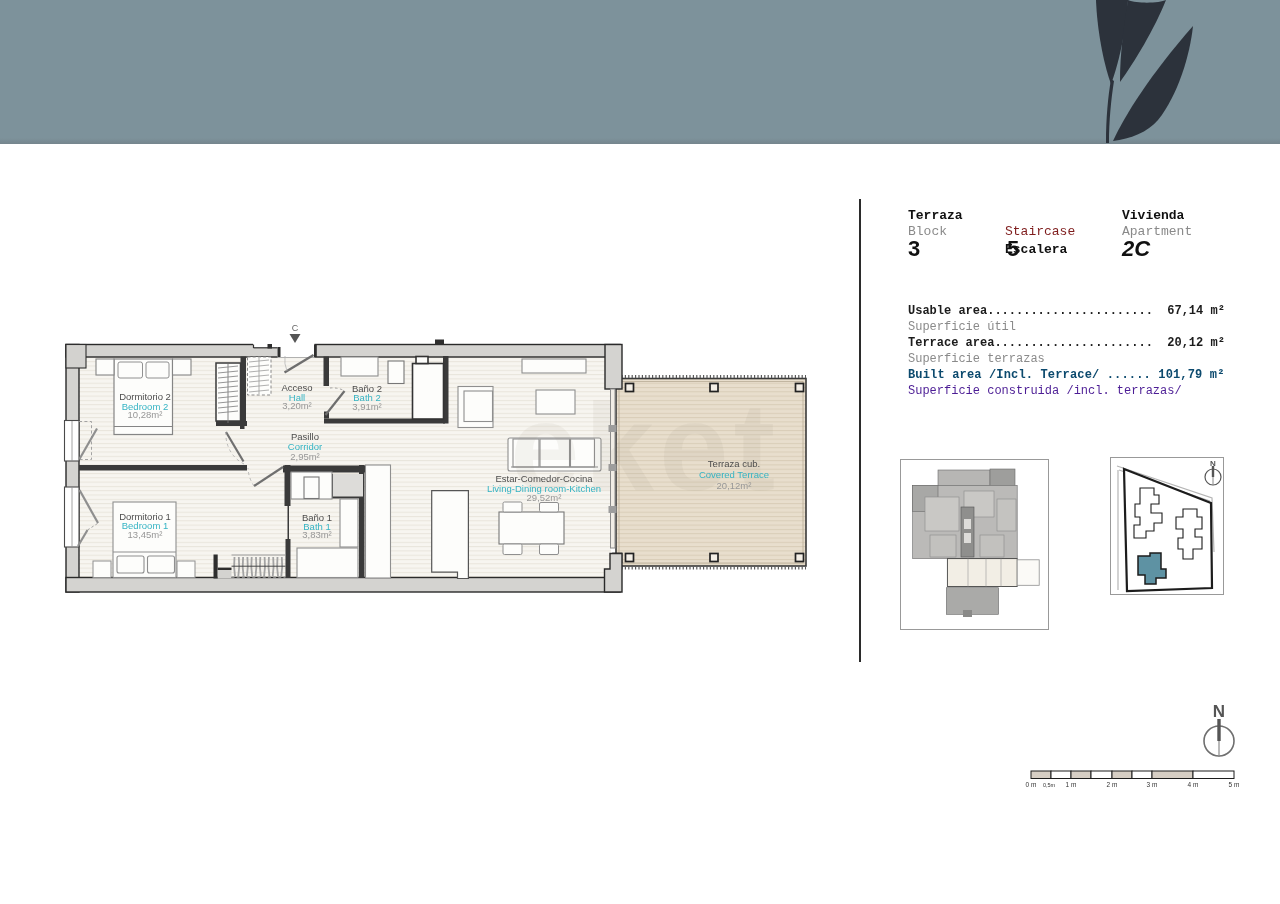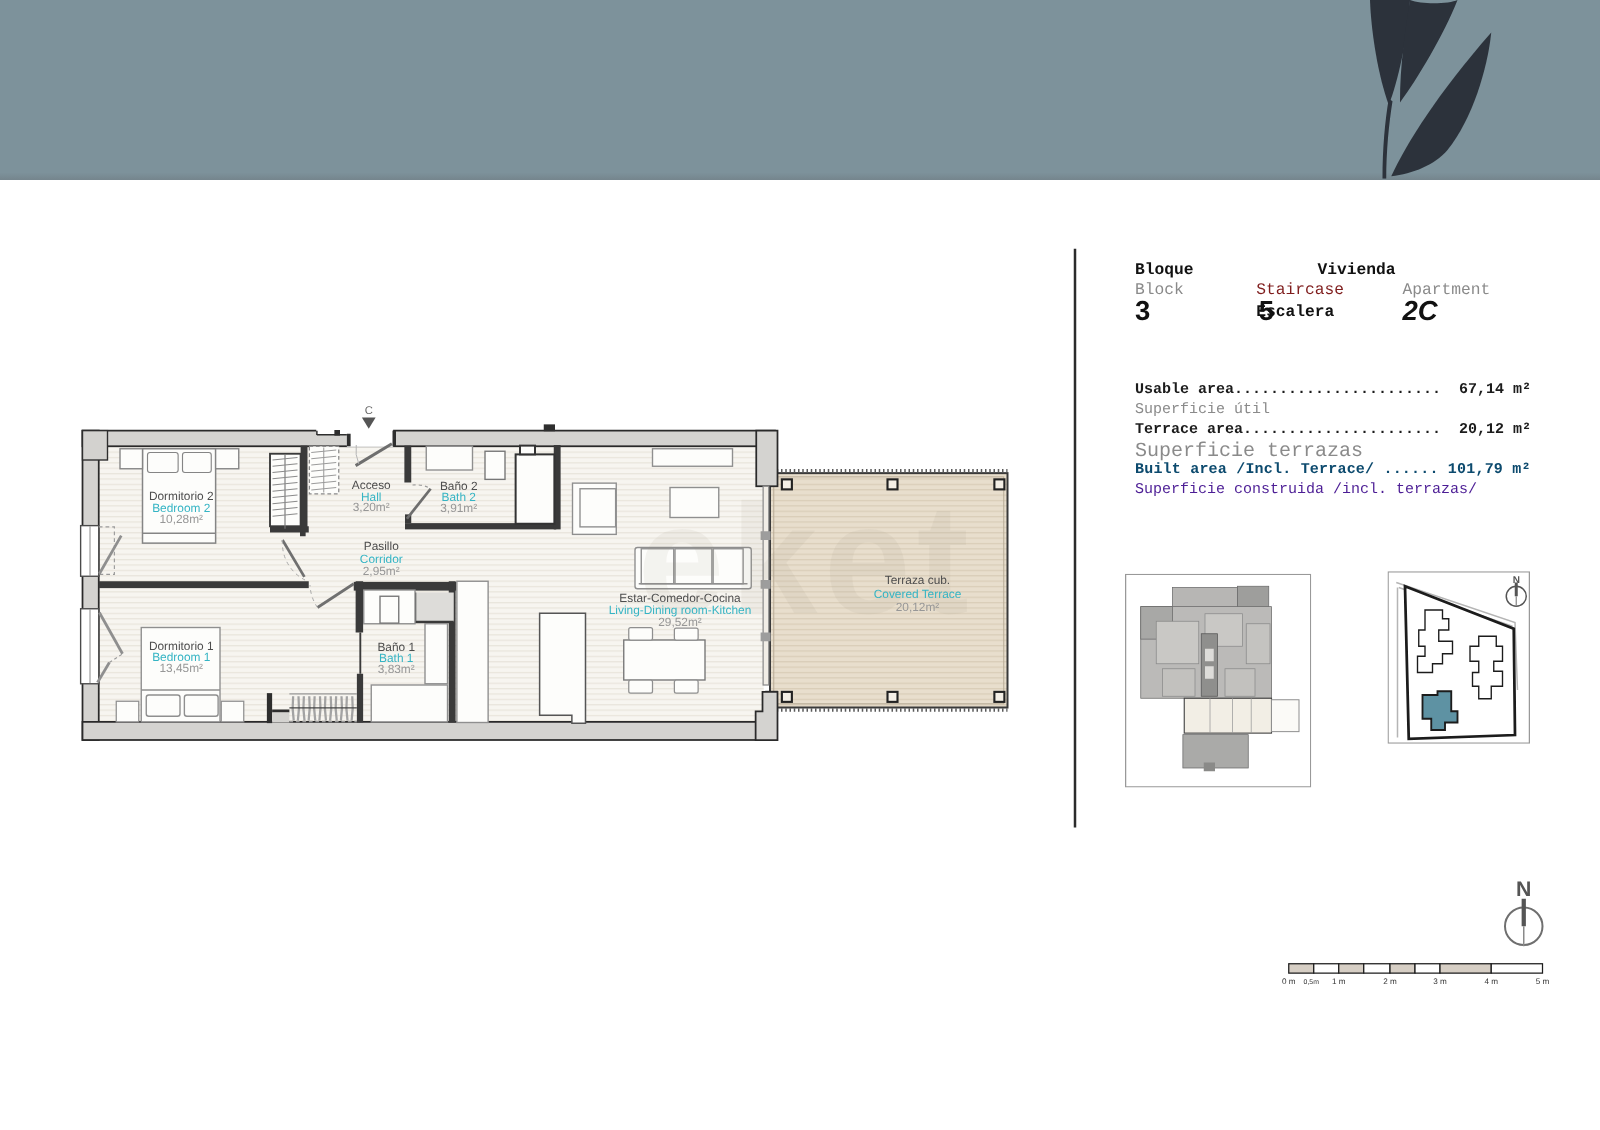--- a/index.html
+++ b/index.html
@@ -346,37 +346,37 @@
 
 <g text-anchor="middle" font-size="9.5">
   <text x="734" y="467" fill="#4d4d4d">Terraza cub.</text>
   <text x="734" y="478" fill="#35b4c4">Covered Terrace</text>
   <text x="734" y="488.5" fill="#979797">20,12m²</text>
 </g>
 </svg>
 
 <div class="abs" style="left:859px;top:199px;width:2px;height:463px;background:#2b2b2b;"></div>
 
-<div class="abs mono" style="left:908px;top:208px;font-size:13px;font-weight:bold;color:#111;">Bloque</div>
+<div class="abs mono" style="left:908px;top:208px;font-size:13px;font-weight:bold;color:#111;">Terraza</div>
 <div class="abs mono" style="left:908px;top:224px;font-size:13px;color:#8a8a8a;">Block</div>
 <div class="abs" style="left:908px;top:236px;font-size:22px;font-weight:bold;color:#111;">3</div>
 
 <div class="abs mono" style="left:1005px;top:208px;font-size:13px;font-weight:bold;color:#111;margin-top:34px;">Escalera</div>
 <div class="abs mono" style="left:1005px;top:224px;font-size:13px;color:#7f1d1d;">Staircase</div>
 <div class="abs" style="left:1007px;top:236px;font-size:22px;font-weight:bold;color:#111;">5</div>
 
-<div class="abs mono" style="left:1054px;top:208px;font-size:13px;font-weight:bold;color:#111;text-align:right;">Vivienda</div>
+<div class="abs mono" style="left:1122px;top:208px;font-size:13px;font-weight:bold;color:#111;text-align:right;">Vivienda</div>
 <div class="abs mono" style="left:1122px;top:224px;font-size:13px;color:#8a8a8a;">Apartment</div>
 <div class="abs" style="left:1122px;top:236px;font-size:22px;font-weight:bold;color:#111;font-style:italic;">2C</div>
 
 <div class="abs mono" style="left:908px;top:304px;font-size:12px;font-weight:bold;color:#1c1c1c;white-space:pre;">Usable area.......................  67,14 m²</div>
 <div class="abs mono" style="left:908px;top:320px;font-size:12px;color:#8a8a8a;white-space:pre;">Superficie útil</div>
 
 <div class="abs mono" style="left:908px;top:336px;font-size:12px;font-weight:bold;color:#1c1c1c;white-space:pre;">Terrace area......................  20,12 m²</div>
-<div class="abs mono" style="left:908px;top:352px;font-size:16px;color:#8a8a8a;white-space:pre;">Superficie terrazas</div>
+<div class="abs mono" style="left:908px;top:352px;font-size:12px;color:#8a8a8a;white-space:pre;">Superficie terrazas</div>
 
 <div class="abs mono" style="left:908px;top:368px;font-size:12px;font-weight:bold;color:#0c4a6e;white-space:pre;letter-spacing:0.16px;">Built area /Incl. Terrace/ ...... 101,79 m²</div>
 <div class="abs mono" style="left:908px;top:384px;font-size:12px;color:#4c1d95;white-space:pre;">Superficie construida /incl. terrazas/</div>
 
 <svg class="abs" style="left:900px;top:459px;width:149px;height:171px;" viewBox="0 0 149 171">
   <rect x="0.5" y="0.5" width="148" height="170" fill="#fff" stroke="#999" stroke-width="1"></rect>
   <g stroke-width="0.6">
     <rect x="38" y="11" width="52" height="16" fill="#b7b6b4" stroke="#6a6a6a"></rect>
     <rect x="90" y="10" width="25" height="27" fill="#9e9e9c" stroke="#6a6a6a"></rect>
     <rect x="12.6" y="26.3" width="104.6" height="73.3" fill="#bbbab8" stroke="#6a6a6a"></rect>

